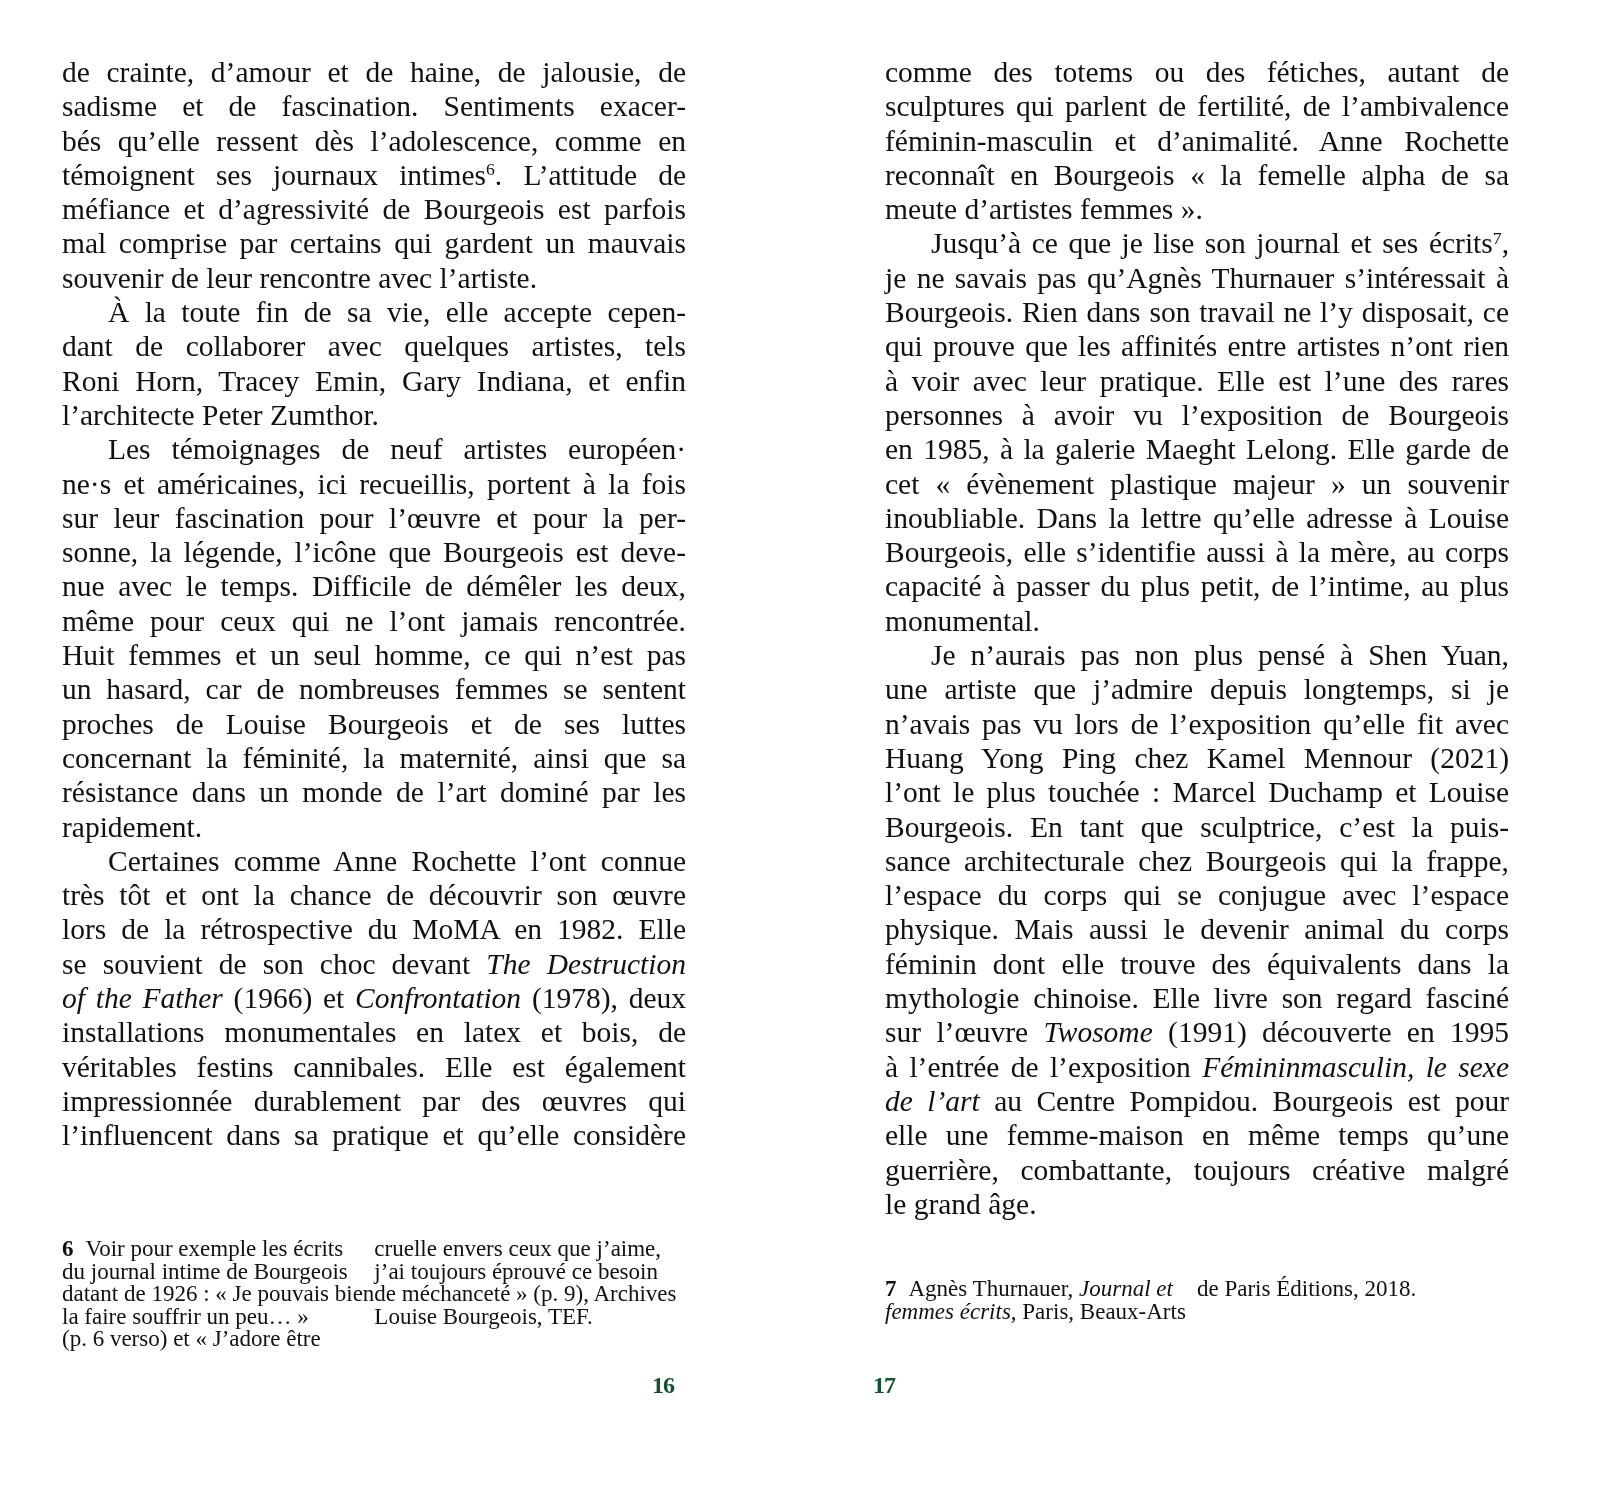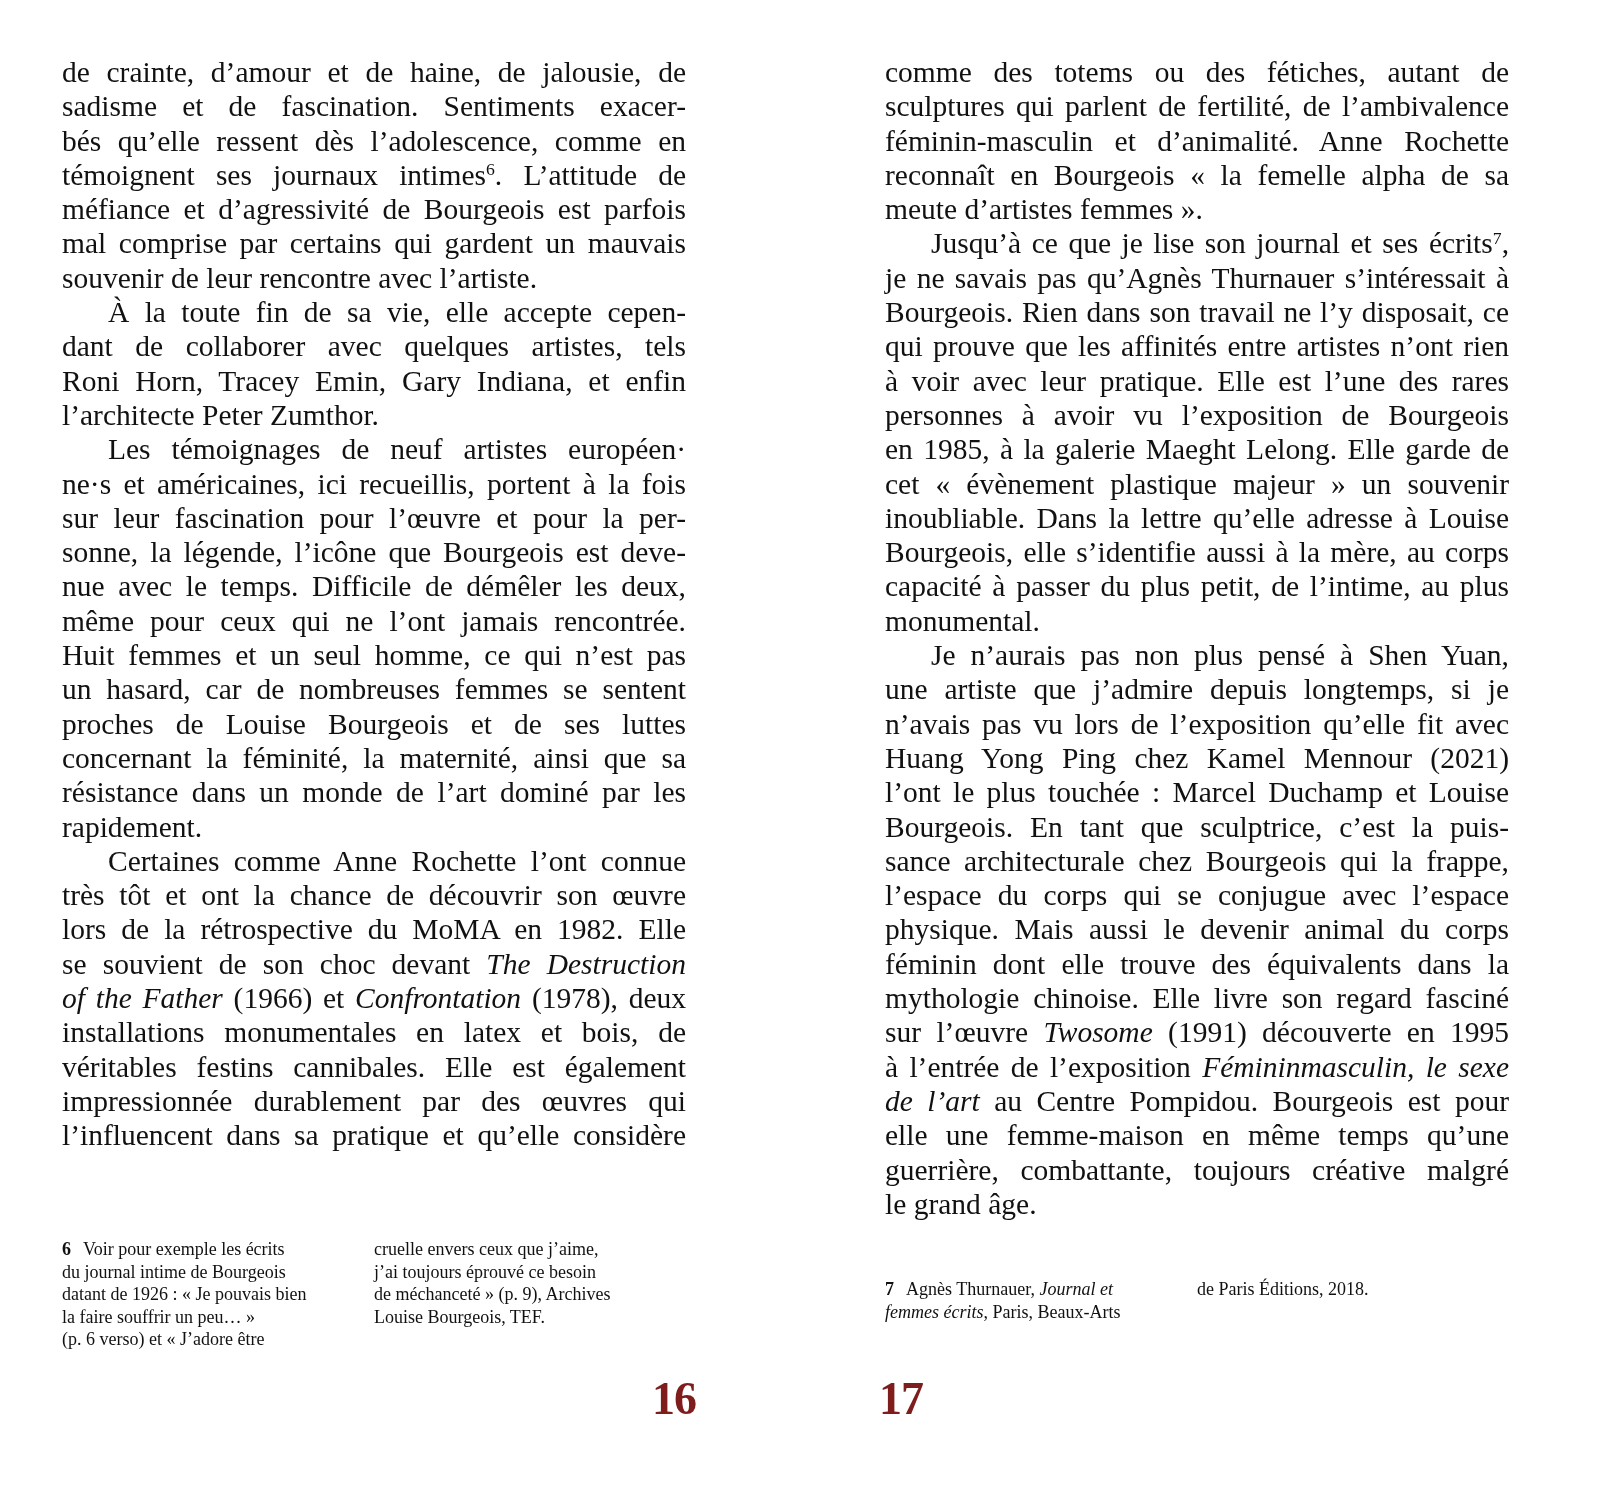--- a/index.html
+++ b/index.html
@@ -15,35 +15,35 @@
   .page.left .body-text { left: 62px; }
   .page.right .body-text { left: 82px; }
   .line { display: block; white-space: nowrap; text-align: justify; text-align-last: justify; height: 34.3px; }
   .line.last { text-align-last: left; }
   .line.indent { padding-left: 46px; }
   .it { font-style: italic; }
   sup { font-size: 60%; vertical-align: 0; position: relative; top: -0.55em; line-height: 0; }
   .footnotes {
     position: absolute; width: 624px;
     font-family: "Liberation Serif", "DejaVu Serif", serif;
-    font-size: 18px; line-height: 22.5px; color: #111;
+    font-size: 23px; line-height: 22.5px; color: #111;
     display: flex; gap: 0;
   }
   .page.left .footnotes { left: 62px; top: 1238px; }
   .page.right .footnotes { left: 82px; top: 1278px; }
   .fn-col { width: 322px; }
   .fn-col .fl { display: block; white-space: nowrap; }
   .fn-num { font-weight: bold; margin-right: 12px; }
   .folio {
     position: absolute; top: 1372px;
     font-family: "Liberation Serif", "DejaVu Serif", serif;
-    font-weight: bold; font-size: 46px; letter-spacing: -1px; color: #7f1d1d;
+    font-weight: bold; font-size: 24px; letter-spacing: -1px; color: #14532d;
   }
   .page.left .folio { left: 652px; }
-  .page.right .folio { left: 76px; }
+  .page.right .folio { left: 70px; }
 </style>
 </head>
 <body>
 
 <div class="page left">
   <div class="body-text">
     <span class="line">de crainte, d’amour et de haine, de jalousie, de</span>
     <span class="line">sadisme et de fascination. Sentiments exacer-</span>
     <span class="line">bés qu’elle ressent dès l’adolescence, comme en</span>
     <span class="line"><span>témoignent ses journaux intimes</span><sup>6</sup><span>. L’attitude de</span></span>

